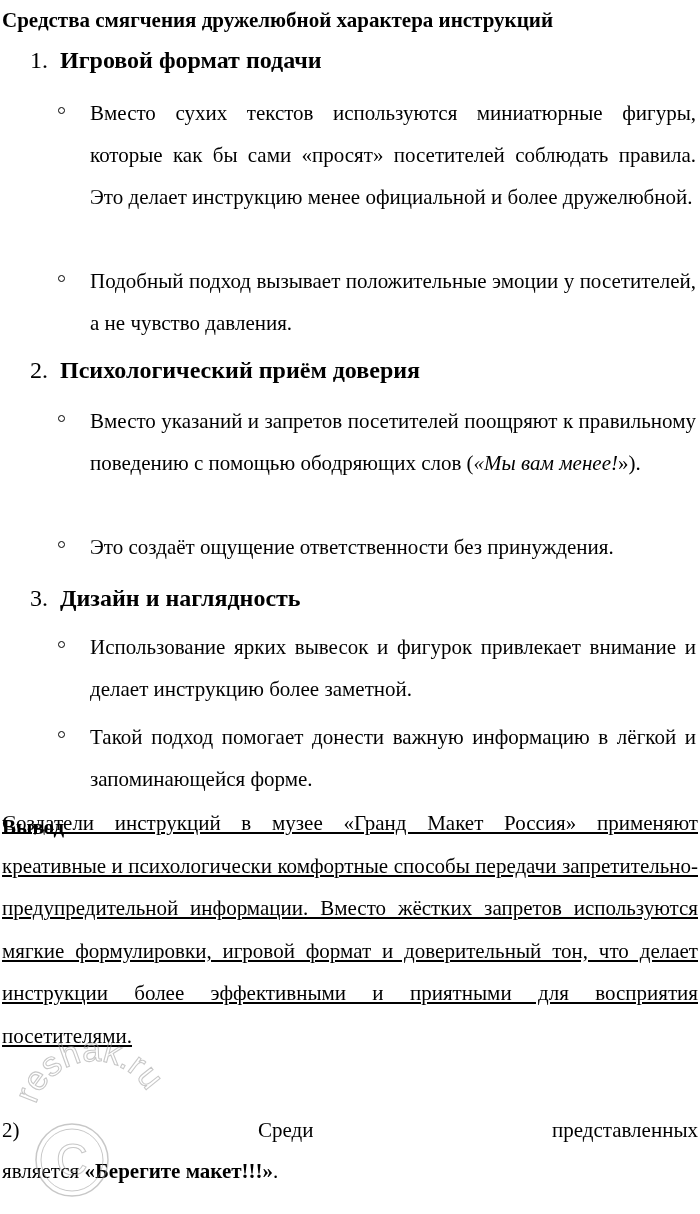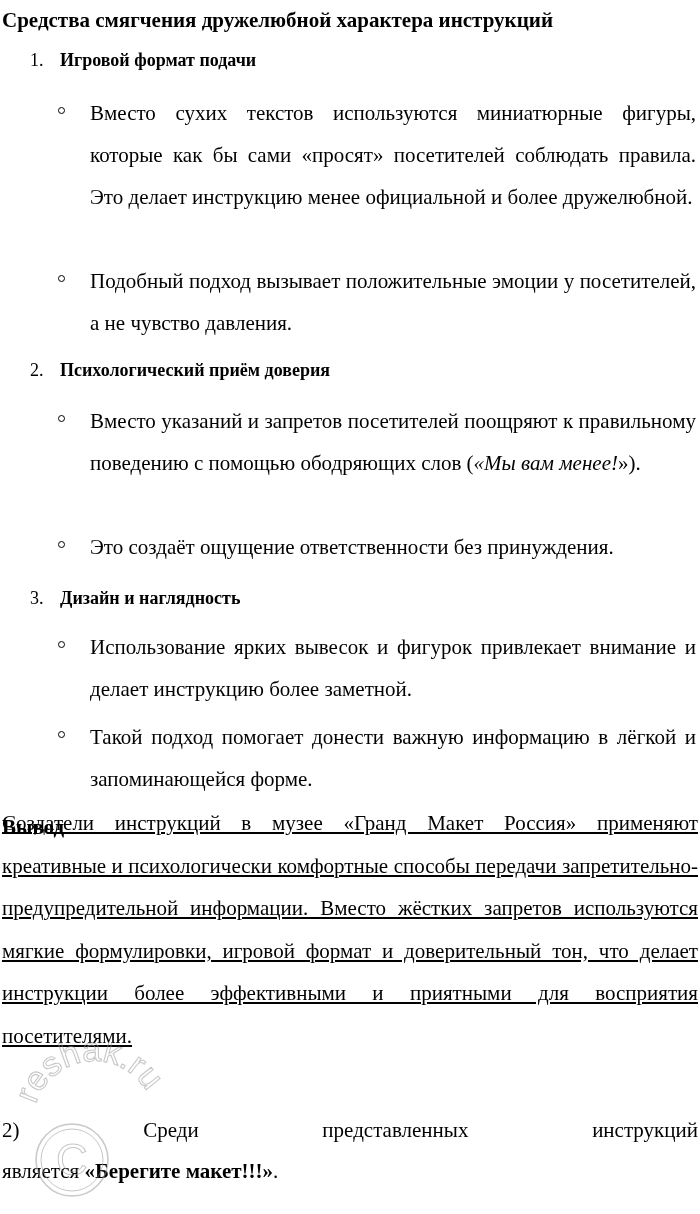--- a/index.html
+++ b/index.html
@@ -26,21 +26,21 @@
       position: absolute;
       left: 2px;
       font-weight: bold;
       font-size: 21px;
       line-height: 24px;
       white-space: nowrap;
     }
     .num-item {
       position: absolute;
       left: 30px;
-      font-size: 18px;
+      font-size: 24px;
       line-height: 24px;
       white-space: nowrap;
     }
     .num-item .num {
       display: inline-block;
       width: 30px;
     }
     .num-item .title {
       font-weight: bold;
     }
@@ -151,21 +151,20 @@
 
   <div class="heading" style="top:815px;text-align:right;">Вывод</div>
 
   <div class="para" style="top:802px;text-decoration:underline;">Создатели инструкций в музее «Гранд Макет Россия» применяют креативные и психологически комфортные способы передачи запретительно-предупредительной информации. Вместо жёстких запретов используются мягкие формулировки, игровой формат и доверительный тон, что делает инструкции более эффективными и приятными для восприятия посетителями.</div>
 
   <div class="para2" style="top:1110px;">
     <div class="line1">
       <span>2)</span>
       <span>Среди</span>
       <span>представленных</span>
-      <span>инструкций</span>
     </div>
     <div><span>является </span><span class="bold">«Берегите макет!!!»</span><span>.</span></div>
   </div>
 
   <svg class="watermark" viewBox="0 0 160 160">
     <defs>
       <path id="wm-arc" d="M 20 70 A 60 60 0 0 1 140 90"></path>
     </defs>
     <circle cx="58" cy="118" r="36" fill="none" stroke="#9a9a9a" stroke-width="1.5"></circle>
     <circle cx="58" cy="118" r="31" fill="none" stroke="#9a9a9a" stroke-width="1"></circle>

